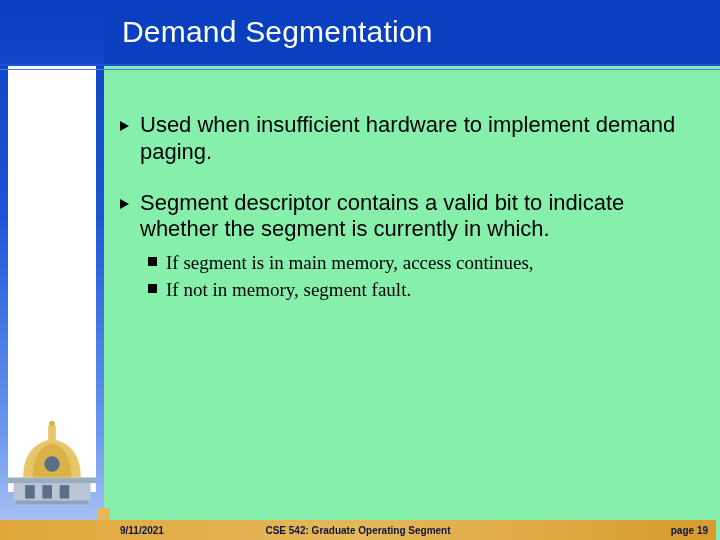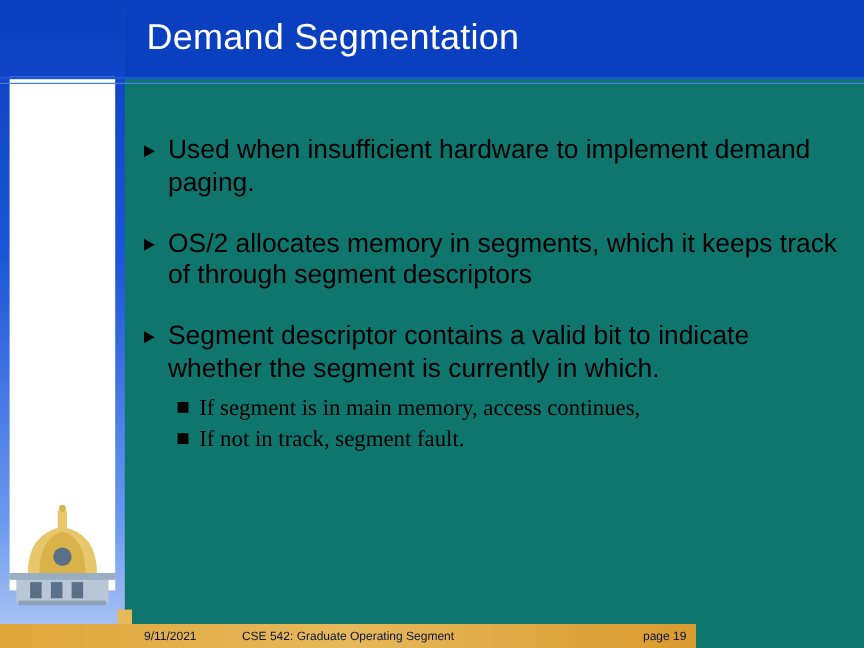--- a/index.html
+++ b/index.html
@@ -1,38 +1,38 @@
 <!DOCTYPE html>
 <html><head>
 <meta charset="utf-8">
 <style>
   * { margin: 0; padding: 0; box-sizing: border-box; }
   html, body { width: 720px; height: 540px; overflow: hidden; font-family: Arial, Helvetica, sans-serif; background: #fff; }
-  .slide { position: relative; width: 720px; height: 540px; background: #0f766e; }
+  .slide { position: relative; width: 720px; height: 540px; background: #86efac; }
 
   .leftbar { position: absolute; left: 0; top: 0; width: 104px; height: 540px; background: linear-gradient(to bottom, #0a3fbf 0%, #1d55d8 40%, #6a98ee 80%, #b5c9f4 100%); }
   .whitebox { position: absolute; left: 8px; top: 64px; width: 88px; height: 428px; background: #fff; }
 
   .titlebar { position: absolute; left: 104px; top: 0; width: 616px; height: 64px; background: #0a3fbf; display: flex; align-items: center; }
   .title { color: #fff; font-size: 30px; font-weight: 400; padding-left: 18px; letter-spacing: 0.2px; }
 
   .underline1 { position: absolute; left: 0; top: 64px; width: 720px; height: 2px; background: #1d55d8; }
   .underline2 { position: absolute; left: 0; top: 69px; width: 720px; height: 1px; background: #4a78e0; }
 
   .content { position: absolute; left: 120px; top: 88px; width: 580px; color: #000; }
   ul.main { list-style: none; }
   ul.main > li { position: relative; padding-left: 20px; font-size: 22px; line-height: 1.22; margin-bottom: 2px; margin-top: 24px; }
   ul.main > li::before { content: ""; position: absolute; left: 0; top: 9px; width: 0; height: 0; border-top: 5px solid transparent; border-bottom: 5px solid transparent; border-left: 9px solid #000; }
   ul.sub { list-style: none; margin-top: 8px; margin-left: 28px; font-family: Liberation Serif, serif; }
   ul.sub > li { position: relative; padding-left: 18px; font-size: 19px; line-height: 1.28; margin-bottom: 2px; }
   ul.sub > li::before { content: ""; position: absolute; left: 0; top: 6px; width: 9px; height: 9px; background: #000; }
 
   .dome { position: absolute; left: 4px; bottom: 28px; width: 96px; height: 96px; pointer-events: none; }
 
-  .footer { position: absolute; left: 0; bottom: 0; width: 580px; height: 20px; background: linear-gradient(to right, #e0a63a 0%, #e6b85a 50%, #d99a2e 100%); display: flex; align-items: center; color: #0a1540; font-size: 10px; font-weight: 400; }
+  .footer { position: absolute; left: 0; bottom: 0; width: 716px; height: 20px; background: linear-gradient(to right, #e0a63a 0%, #e6b85a 50%, #d99a2e 100%); display: flex; align-items: center; color: #0a1540; font-size: 10px; font-weight: 700; }
   .footer .date { position: absolute; left: 120px; }
   .footer .course { position: absolute; left: 50%; transform: translateX(-50%); }
   .footer .page { position: absolute; right: 8px; }
   .footer .pagelabel, .footer .pagenum { display: inline; }
 
   .smallsq { position: absolute; left: 98px; bottom: 20px; width: 12px; height: 12px; background: #e6b85a; }
 </style>
 </head>
 <body>
 
@@ -45,26 +45,25 @@
   <div class="titlebar">
     <div class="title">Demand Segmentation</div>
   </div>
 
   <div class="underline1"></div>
   <div class="underline2"></div>
 
   <div class="content">
     <ul class="main">
       <li>Used when insufficient hardware to implement demand paging.</li>
-      <li>OS/2 allocates memory in segments, which it keeps track of through segment descriptors</li>
       <li>Segment descriptor contains a valid bit to indicate whether the segment is currently in which.</li>
     </ul>
     <ul class="sub">
       <li>If segment is in main memory, access continues,</li>
-      <li>If not in track, segment fault.</li>
+      <li>If not in memory, segment fault.</li>
     </ul>
   </div>
 
   <svg class="dome" viewBox="0 0 100 100">
     <rect x="10" y="68" width="80" height="22" fill="#b9c6d6"></rect>
     <rect x="4" y="64" width="92" height="6" fill="#9aaec2"></rect>
     <rect x="22" y="72" width="10" height="14" fill="#5b6f86"></rect>
     <rect x="40" y="72" width="10" height="14" fill="#5b6f86"></rect>
     <rect x="58" y="72" width="10" height="14" fill="#5b6f86"></rect>
     <path d="M20 64 Q20 30 50 24 Q80 30 80 64 Z" fill="#e7c76a"></path>

